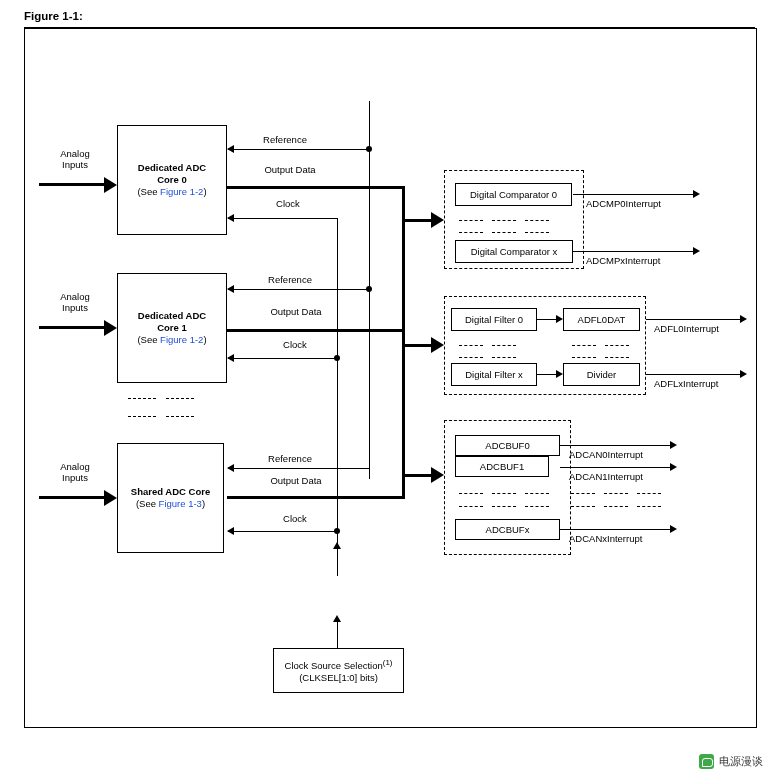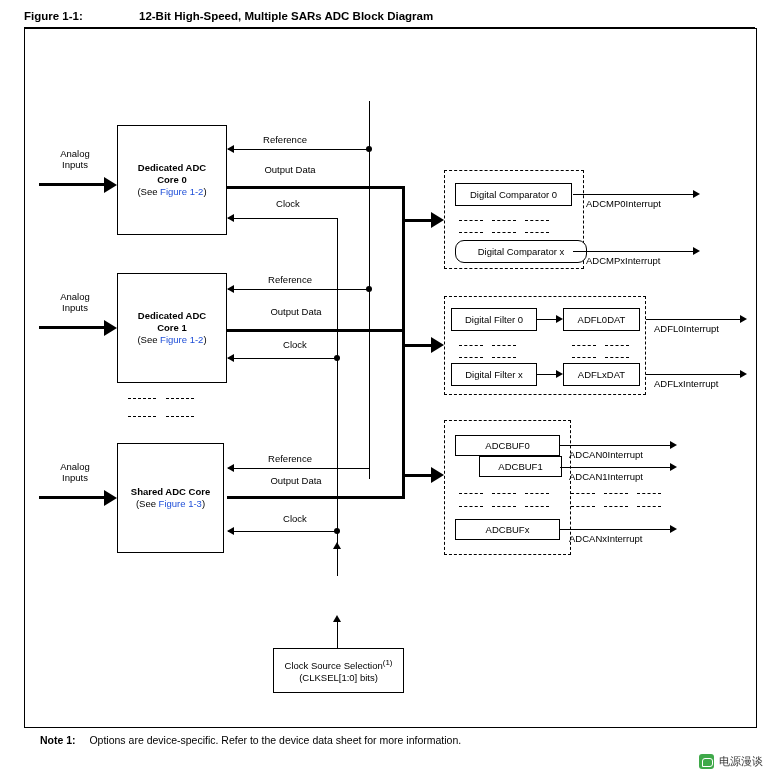--- a/index.html
+++ b/index.html
@@ -81,21 +81,20 @@
     border:1.6px solid #fff;border-radius:3px 3px 3px 0;
   }
 </style>
 </head>
 <body>
 
 <div id="figure-root">
 
   <div class="caption">
     <span class="lbl">Figure 1-1:</span>
-    <span class="ttl">12-Bit High-Speed, Multiple SARs ADC Block Diagram</span>
   </div>
   <div class="caption-rule"></div>
 
   <div class="frame"></div>
 
 
   <div class="box bold" style="left:117px;top:117px;width:110px;height:110px;">
     <div>Dedicated ADC</div>
     <div>Core 0</div>
     <div class="sub"><span>(See </span><span class="blue">Figure 1-2</span><span>)</span></div>
@@ -126,21 +125,21 @@
   <div class="dashbox" style="left:444px;top:162px;width:140px;height:99px;"></div>
   <div class="box" style="left:455px;top:175px;width:117px;height:23px;">
     <div>Digital Comparator 0</div>
   </div>
   <div class="hdash" style="left:459px;top:212px;width:24px;"></div>
   <div class="hdash" style="left:492px;top:212px;width:24px;"></div>
   <div class="hdash" style="left:525px;top:212px;width:24px;"></div>
   <div class="hdash" style="left:459px;top:224px;width:24px;"></div>
   <div class="hdash" style="left:492px;top:224px;width:24px;"></div>
   <div class="hdash" style="left:525px;top:224px;width:24px;"></div>
-  <div class="box" style="left:455px;top:232px;width:132px;height:23px;border-radius:9px;">
+  <div class="box" style="left:455px;top:232px;width:118px;height:23px;">
     <div>Digital Comparator x</div>
   </div>
 
   <div class="h" style="left:573px;top:186px;width:120px;"></div>
   <div class="arr arr-r" style="left:693px;top:182px;"></div>
   <div class="txt left" style="left:586px;top:190px;width:120px;">ADCMP0Interrupt</div>
 
   <div class="h" style="left:573px;top:243px;width:120px;"></div>
   <div class="arr arr-r" style="left:693px;top:239px;"></div>
   <div class="txt left" style="left:586px;top:247px;width:120px;">ADCMPxInterrupt</div>
@@ -163,36 +162,36 @@
   <div class="hdash" style="left:492px;top:349px;width:24px;"></div>
   <div class="hdash" style="left:572px;top:349px;width:24px;"></div>
   <div class="hdash" style="left:605px;top:349px;width:24px;"></div>
 
   <div class="box" style="left:451px;top:355px;width:86px;height:23px;">
     <div>Digital Filter x</div>
   </div>
   <div class="h" style="left:537px;top:366px;width:19px;"></div>
   <div class="arr arr-r" style="left:556px;top:362px;"></div>
   <div class="box" style="left:563px;top:355px;width:77px;height:23px;">
-    <div>ADFLxDAT</div>
+    <div>Divider</div>
   </div>
 
   <div class="h" style="left:646px;top:311px;width:94px;"></div>
   <div class="arr arr-r" style="left:740px;top:307px;"></div>
   <div class="txt left" style="left:654px;top:315px;width:110px;">ADFL0Interrupt</div>
 
   <div class="h" style="left:646px;top:366px;width:94px;"></div>
   <div class="arr arr-r" style="left:740px;top:362px;"></div>
   <div class="txt left" style="left:654px;top:370px;width:110px;">ADFLxInterrupt</div>
 
   <div class="dashbox" style="left:444px;top:412px;width:127px;height:135px;"></div>
   <div class="box" style="left:455px;top:427px;width:105px;height:21px;">
     <div>ADCBUF0</div>
   </div>
-  <div class="box" style="left:455px;top:448px;width:83px;height:21px;margin-left:24px;">
+  <div class="box" style="left:455px;top:448px;width:94px;height:21px;">
     <div>ADCBUF1</div>
   </div>
 
   <div class="hdash" style="left:459px;top:485px;width:24px;"></div>
   <div class="hdash" style="left:492px;top:485px;width:24px;"></div>
   <div class="hdash" style="left:525px;top:485px;width:24px;"></div>
   <div class="hdash" style="left:459px;top:498px;width:24px;"></div>
   <div class="hdash" style="left:492px;top:498px;width:24px;"></div>
   <div class="hdash" style="left:525px;top:498px;width:24px;"></div>
 
@@ -282,24 +281,19 @@
   <div class="arr arr-l" style="left:227px;top:519px;"></div>
   <div class="dot" style="left:334px;top:520px;"></div>
   <div class="txt" style="left:265px;top:505px;width:60px;">Clock</div>
 
   <div class="v" style="left:337px;top:540px;height:28px;"></div>
   <div class="arr arr-u" style="left:333px;top:534px;"></div>
 
   <div class="v" style="left:337px;top:613px;height:27px;"></div>
   <div class="arr arr-u" style="left:333px;top:607px;"></div>
 
-  <div class="note">
-    <b>Note 1:</b>
-    <span style="display:inline-block;width:8px;"></span>
-    <span>Options are device-specific. Refer to the device data sheet for more information.</span>
-  </div>
 
   <div class="wm">
     <span class="mark"></span>
     <span>电源漫谈</span>
   </div>
 
 </div>
 
 </body></html>

